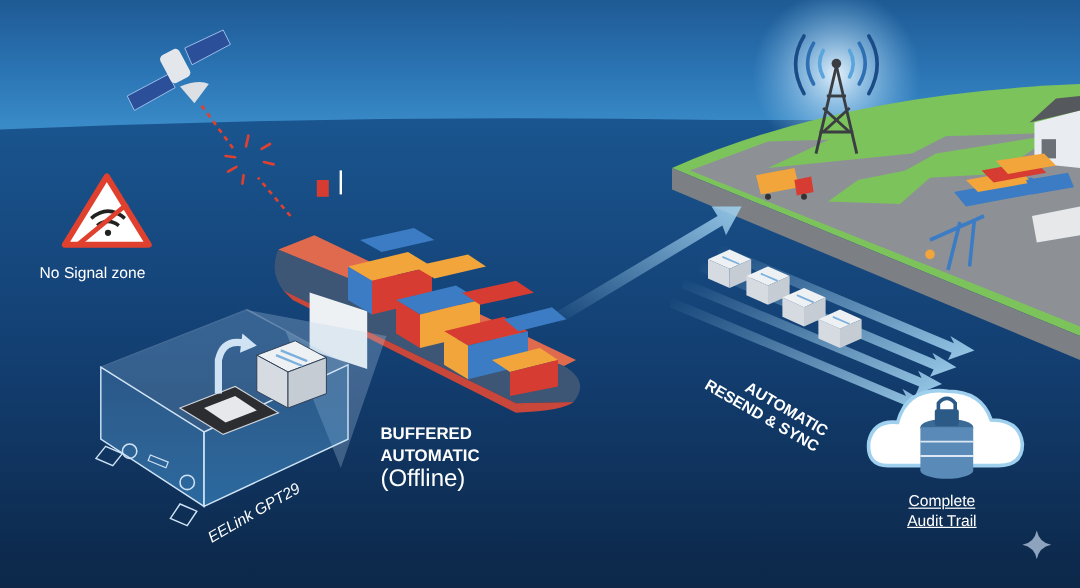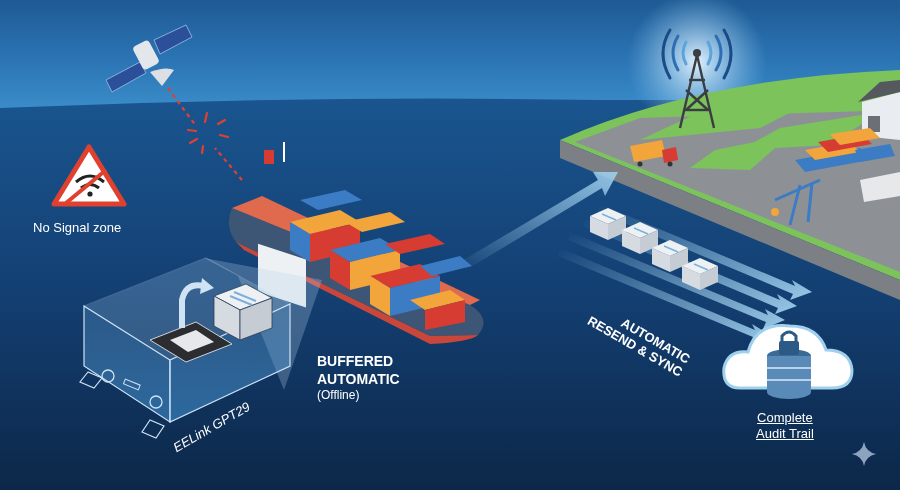--- a/index.html
+++ b/index.html
@@ -3,21 +3,21 @@
 <meta charset="utf-8">
 <style>
   html,body{margin:0;padding:0;}
   body{width:900px;height:490px;overflow:hidden;font-family:"Liberation Sans",sans-serif;}
   #scene{position:relative;width:900px;height:490px;overflow:hidden;
     background:linear-gradient(180deg,#1e5a94 0%,#2b74b4 12%,#3a8cc9 22%);}
   svg{position:absolute;left:0;top:0;}
   .lbl{position:absolute;color:#fff;white-space:nowrap;}
   #nosig{left:33px;top:220px;font-size:13px;}
   #buffered{left:317px;top:352px;font-size:14px;font-weight:bold;line-height:18px;}
-  #offline{left:317px;top:388px;font-size:12px;}
+  #offline{left:317px;top:388px;font-size:20px;}
   #device{left:178px;top:440px;font-size:13px;font-style:italic;transform:rotate(-30deg);transform-origin:left bottom;}
   #resend{left:600px;top:300px;font-size:13px;font-weight:bold;line-height:15px;transform:rotate(30deg);transform-origin:left top;text-align:right;}
   #audit{left:756px;top:410px;font-size:13px;line-height:16px;text-align:center;text-decoration:underline;}
 </style>
 </head>
 <body>
 
 <div id="scene">
   <svg width="900" height="490" viewBox="0 0 900 490">
     <defs>

